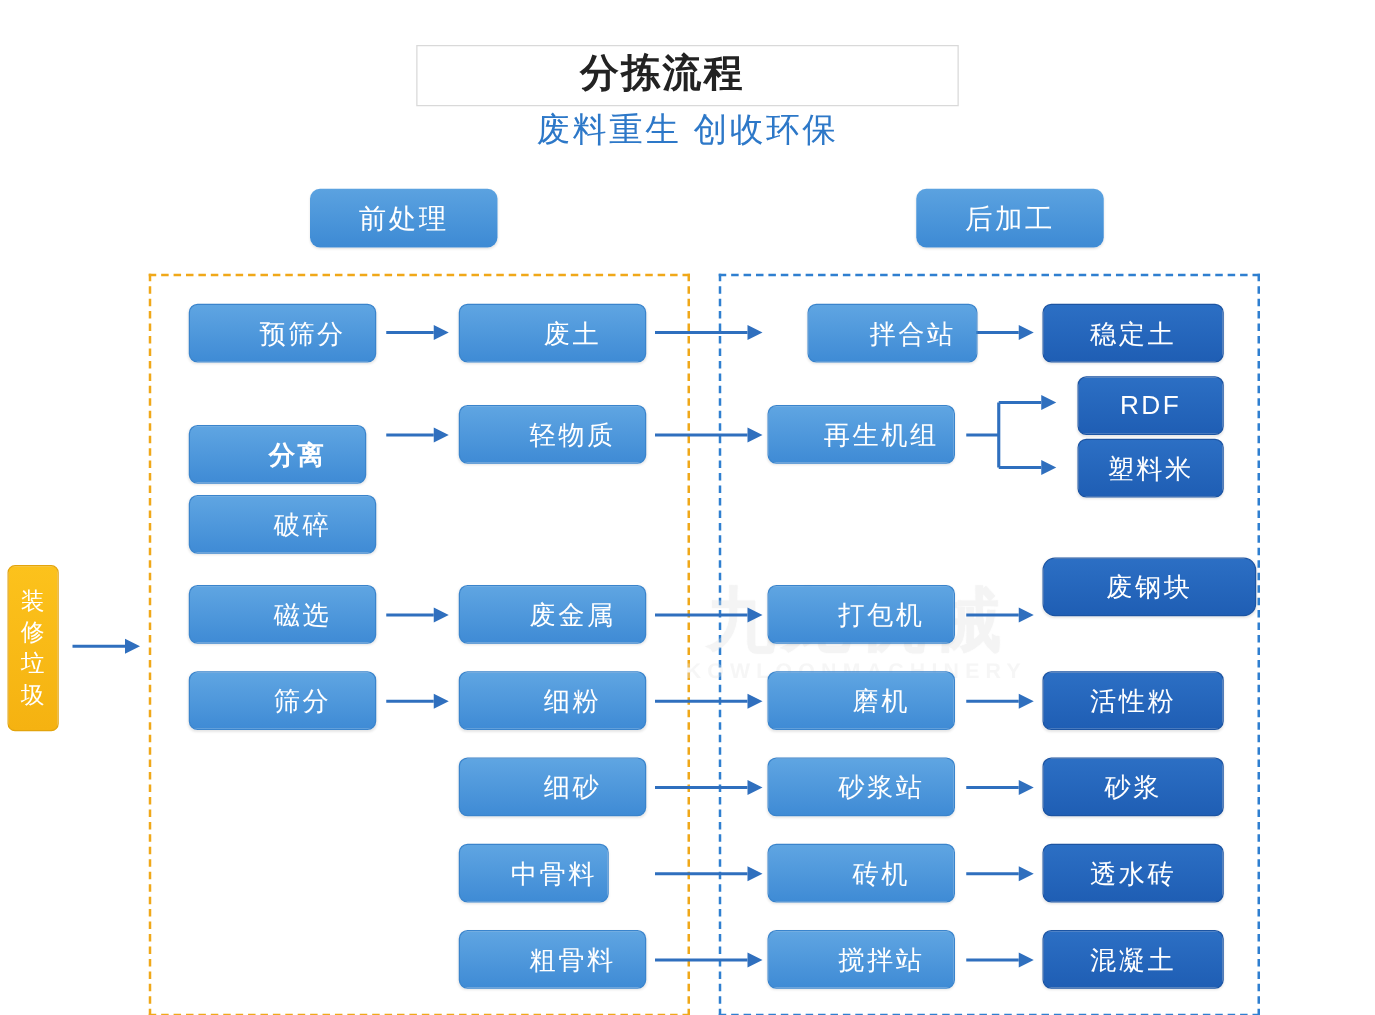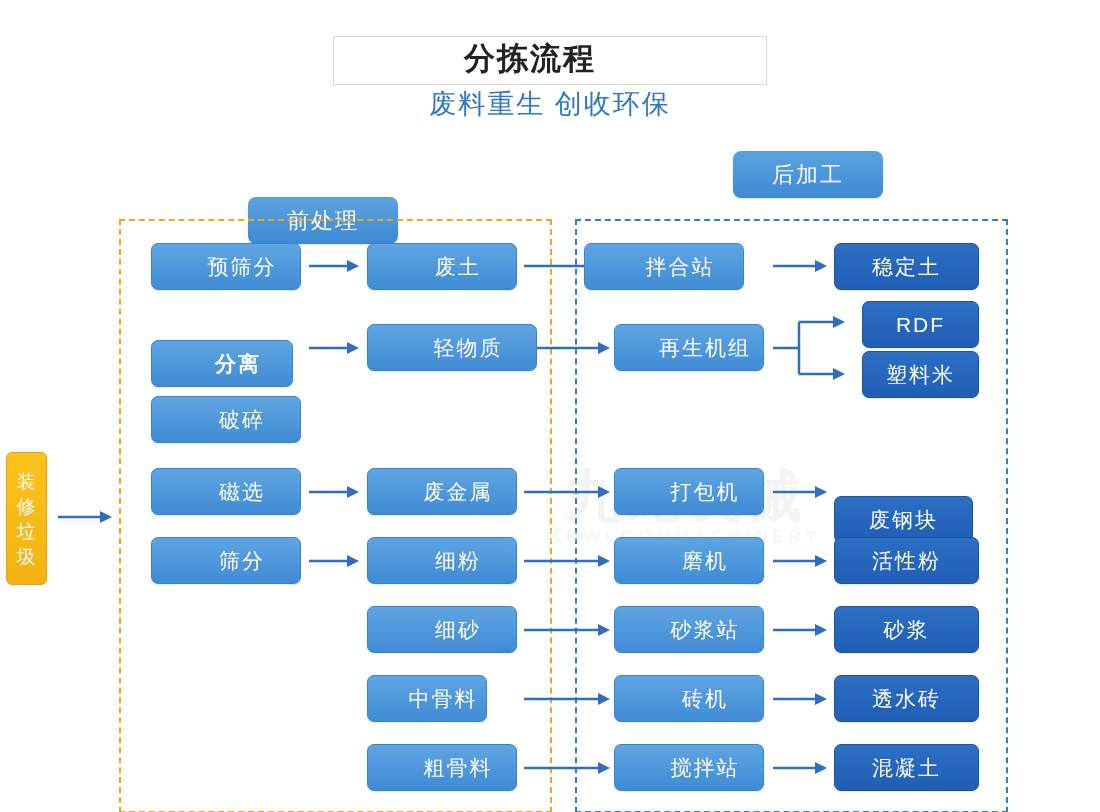--- a/index.html
+++ b/index.html
@@ -58,21 +58,21 @@
     border-radius: 8px;
     background: linear-gradient(180deg, #5ba2e0 0%, #3d8ad4 100%);
     color: #ffffff;
     font-size: 22px;
     display: flex;
     align-items: center;
     justify-content: center;
     letter-spacing: 2px;
     box-shadow: 0 1px 2px rgba(0,0,0,0.12);
   }
-  #head-pre  { left: 248px; top: 151px; width: 150px; margin-top: 46px; }
+  #head-pre  { left: 248px; top: 151px; width: 150px; }
   #head-post { left: 733px; top: 151px; width: 150px; }
 
   
   .group-box {
     position: absolute;
     box-sizing: border-box;
     border-width: 2px;
     border-style: dashed;
     background: transparent;
   }
@@ -330,37 +330,37 @@
 圾</span>
   </div>
 
   <div class="node light" style="left:151px; top:243px; width:150px;">预筛分</div>
   <div class="node light" style="left:151px; top:340px; width:142px;font-weight:bold;">分离</div>
   <div class="node light" style="left:151px; top:396px; width:150px;">破碎</div>
   <div class="node light" style="left:151px; top:468px; width:150px;">磁选</div>
   <div class="node light" style="left:151px; top:537px; width:150px;">筛分</div>
 
   <div class="node light" style="left:367px; top:243px; width:150px;">废土</div>
-  <div class="node light" style="left:367px; top:324px; width:170px;">轻物质</div>
+  <div class="node light" style="left:367px; top:324px; width:150px;">轻物质</div>
   <div class="node light" style="left:367px; top:468px; width:150px;">废金属</div>
   <div class="node light" style="left:367px; top:537px; width:150px;">细粉</div>
   <div class="node light" style="left:367px; top:606px; width:150px;font-family:Liberation Mono, monospace;">细砂</div>
   <div class="node light" style="left:367px; top:675px; width:120px;">中骨料</div>
   <div class="node light" style="left:367px; top:744px; width:150px;">粗骨料</div>
 
-  <div class="node light" style="left:584px; top:243px; width:160px;">拌合站</div>
+  <div class="node light" style="left:646px; top:243px; width:136px;">拌合站</div>
   <div class="node light" style="left:614px; top:324px; width:150px;">再生机组</div>
   <div class="node light" style="left:614px; top:468px; width:150px;">打包机</div>
   <div class="node light" style="left:614px; top:537px; width:150px;">磨机</div>
   <div class="node light" style="left:614px; top:606px; width:150px;">砂浆站</div>
   <div class="node light" style="left:614px; top:675px; width:150px;">砖机</div>
   <div class="node light" style="left:614px; top:744px; width:150px;">搅拌站</div>
 
   <div class="node dark" style="left:834px; top:243px; width:145px;">稳定土</div>
   <div class="node dark" style="left:862px; top:301px; width:117px;">RDF</div>
   <div class="node dark" style="left:862px; top:351px; width:117px;">塑料米</div>
-  <div class="node dark" style="left:834px; top:496px; width:139px;">废钢块</div>
+  <div class="node dark" style="left:834px; top:446px; width:171px;border-radius:10px;">废钢块</div>
   <div class="node dark" style="left:834px; top:537px; width:145px;">活性粉</div>
   <div class="node dark" style="left:834px; top:606px; width:145px;">砂浆</div>
   <div class="node dark" style="left:834px; top:675px; width:145px;">透水砖</div>
   <div class="node dark" style="left:834px; top:744px; width:145px;">混凝土</div>
 
 </div>
 
 </body></html>

